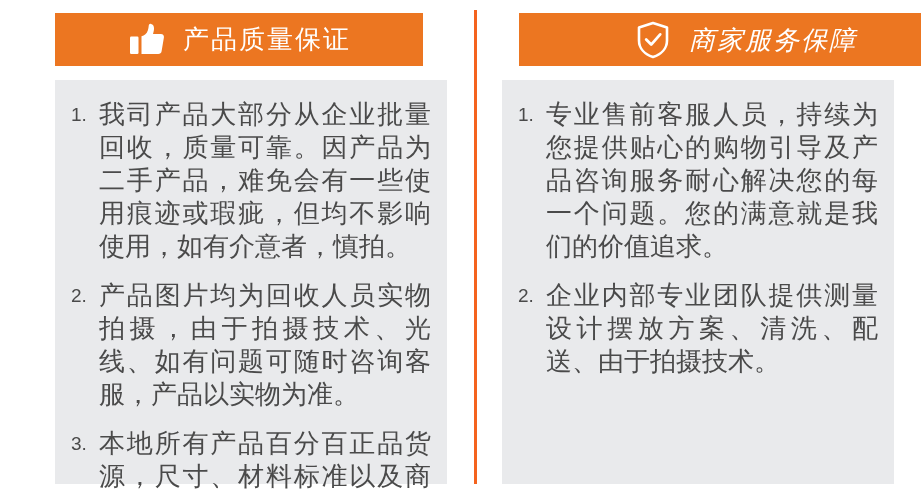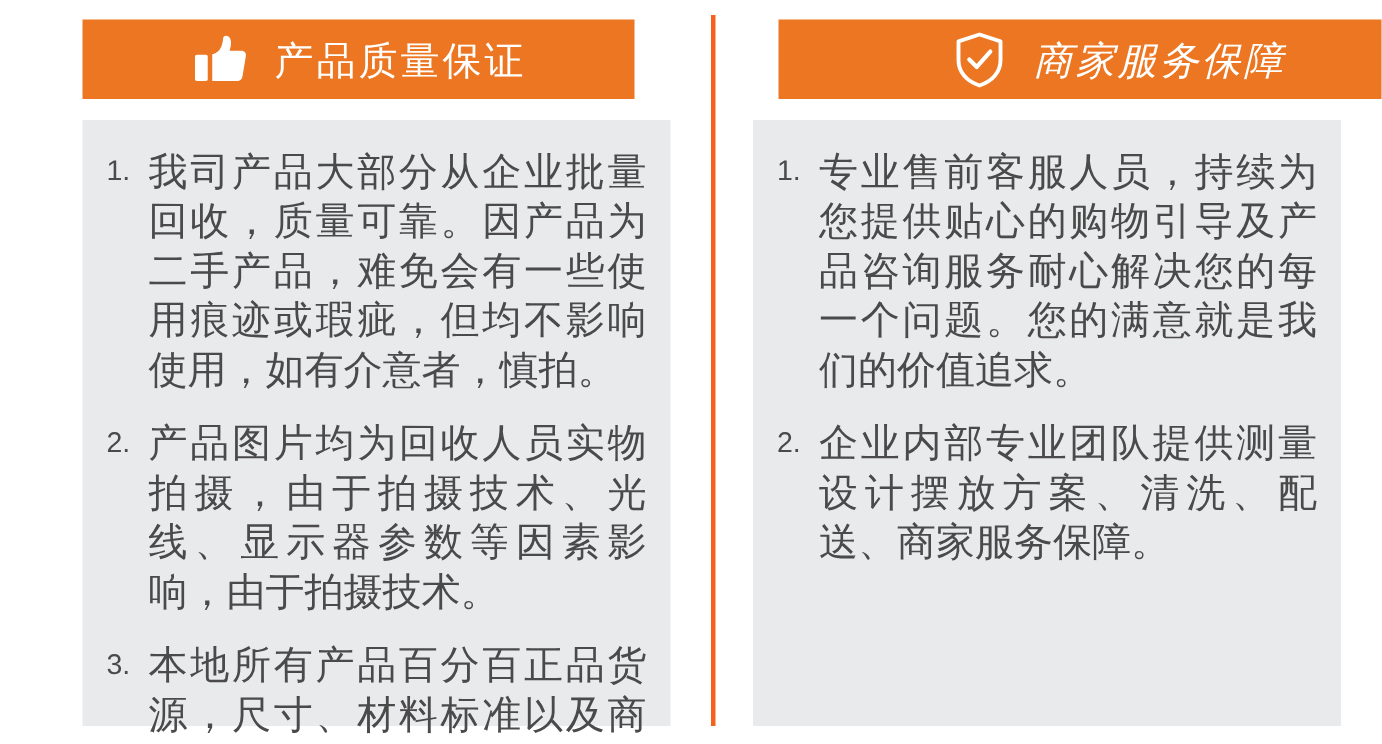--- a/index.html
+++ b/index.html
@@ -30,21 +30,21 @@
   .header-bar {
     position: absolute;
     top: 13px;
     height: 53px;
     background: #ec7621;
     display: flex;
     align-items: center;
     justify-content: center;
     box-sizing: border-box;
   }
-  .panel-left .header-bar  { left: 55px;  width: 368px; }
+  .panel-left .header-bar  { left: 55px;  width: 368px; font-family: Liberation Serif, serif; }
   .panel-right .panel-inner .header-bar { left: 58px; width: 452px; font-style: italic; }
 
   .header-icon {
     display: flex;
     align-items: center;
     justify-content: center;
     width: 40px;
     height: 40px;
     margin-right: 16px;
     flex: 0 0 auto;
@@ -131,21 +131,21 @@
     </div>
 
     <div class="content-box">
       <ul class="list">
         <li class="list-item">
           <span class="item-num">1.</span>
           <span class="item-text">我司产品大部分从企业批量回收，质量可靠。因产品为二手产品，难免会有一些使用痕迹或瑕疵，但均不影响使用，如有介意者，慎拍。</span>
         </li>
         <li class="list-item">
           <span class="item-num">2.</span>
-          <span class="item-text">产品图片均为回收人员实物拍摄，由于拍摄技术、光线、显示器参数等因素影响，由于拍摄技术。</span>
+          <span class="item-text">产品图片均为回收人员实物拍摄，由于拍摄技术、光线、如有问题可随时咨询客服，产品以实物为准。</span>
         </li>
         <li class="list-item">
           <span class="item-num">3.</span>
           <span class="item-text">本地所有产品百分百正品货源，尺寸、材料标准以及商品描述均有详情说明，如有问题可随时咨询客服。</span>
         </li>
       </ul>
     </div>
   </div>
 
   <div class="divider"></div>
@@ -164,21 +164,21 @@
       </div>
 
       <div class="content-box">
         <ul class="list">
           <li class="list-item">
             <span class="item-num">1.</span>
             <span class="item-text">专业售前客服人员，持续为您提供贴心的购物引导及产品咨询服务耐心解决您的每一个问题。您的满意就是我们的价值追求。</span>
           </li>
           <li class="list-item">
             <span class="item-num">2.</span>
-            <span class="item-text">企业内部专业团队提供测量设计摆放方案、清洗、配送、商家服务保障。</span>
+            <span class="item-text">企业内部专业团队提供测量设计摆放方案、清洗、配送、由于拍摄技术。</span>
           </li>
         </ul>
       </div>
 
     </div>
   </div>
 
 </div>
 
 </body></html>

